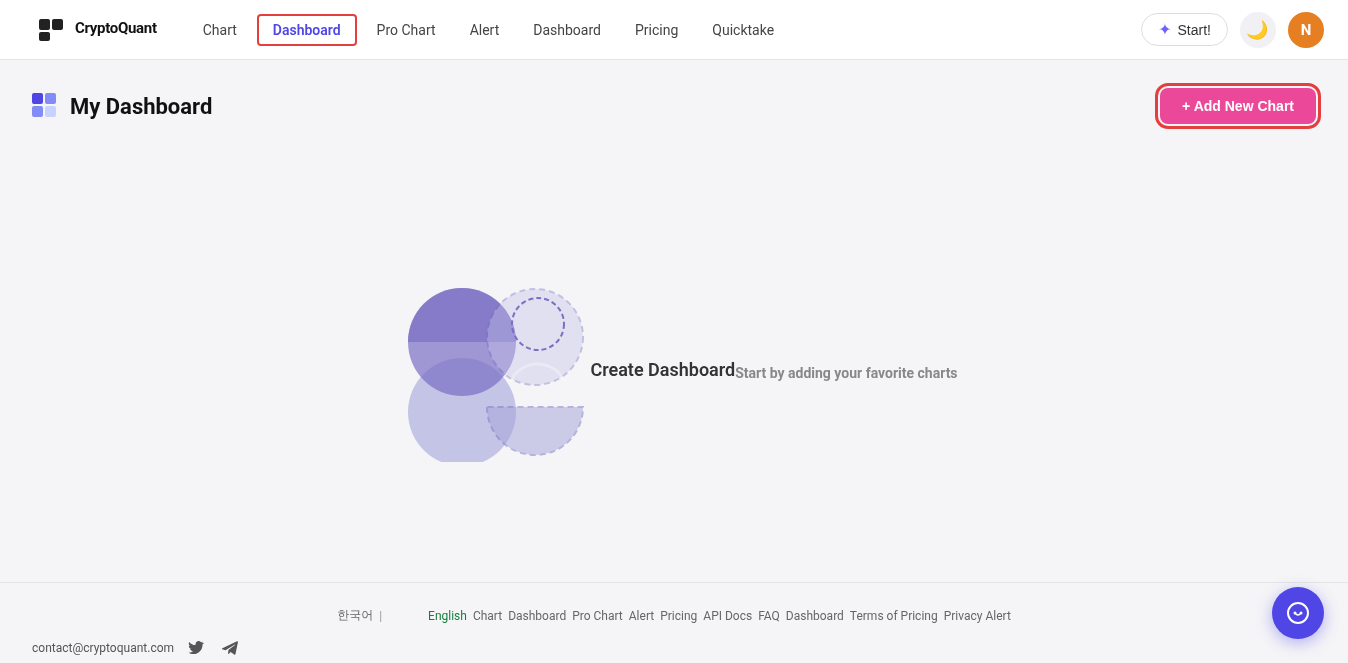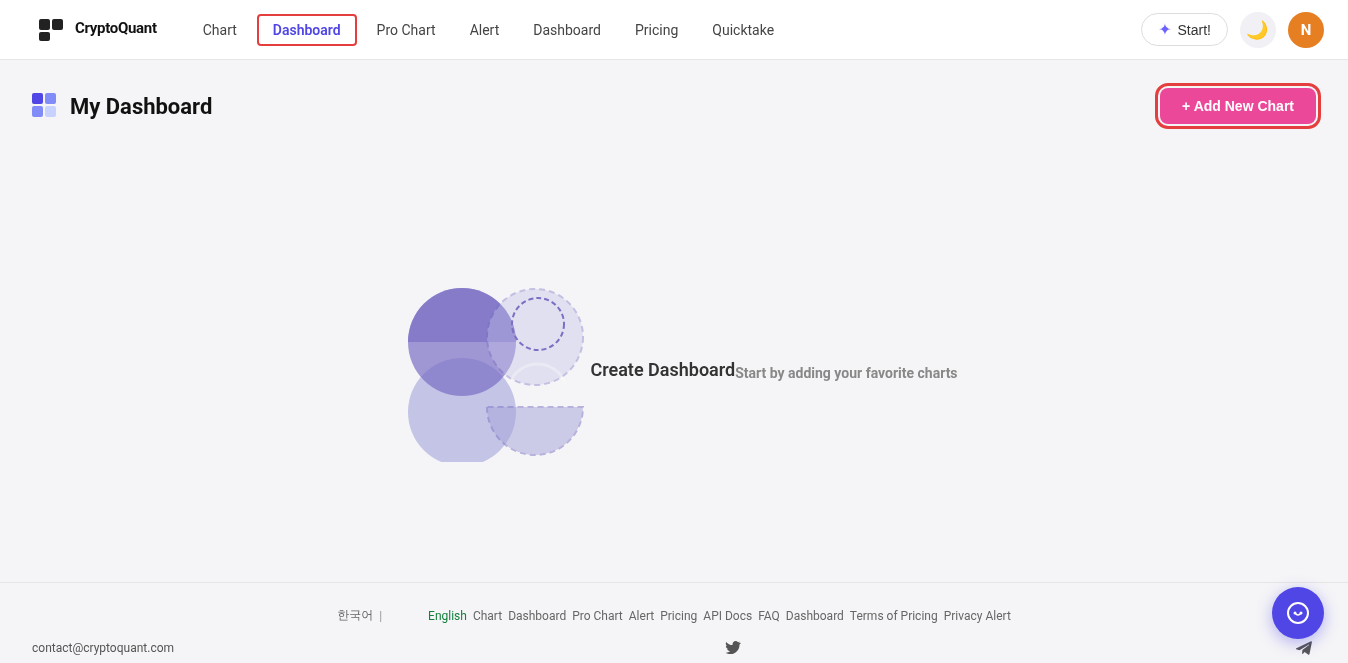--- a/index.html
+++ b/index.html
@@ -183,21 +183,20 @@
       cursor: pointer;
       text-decoration: none;
     }
     .footer-link.active-lang { font-weight: 400; color: #15803d; padding-left: 40px; }
     .lang-divider { color: #999; font-size: 12px; }
     .footer-contact {
       display: flex;
       align-items: center;
       gap: 10px;
       margin-bottom: 8px;
-      justify-content: space-between;
     }
     .footer-email { font-size: 12px; color: #555; }
     .social-icon {
       width: 24px; height: 24px;
       display: flex; align-items: center; justify-content: center;
       cursor: pointer;
       color: #555;
       font-size: 14px;
     }
 

